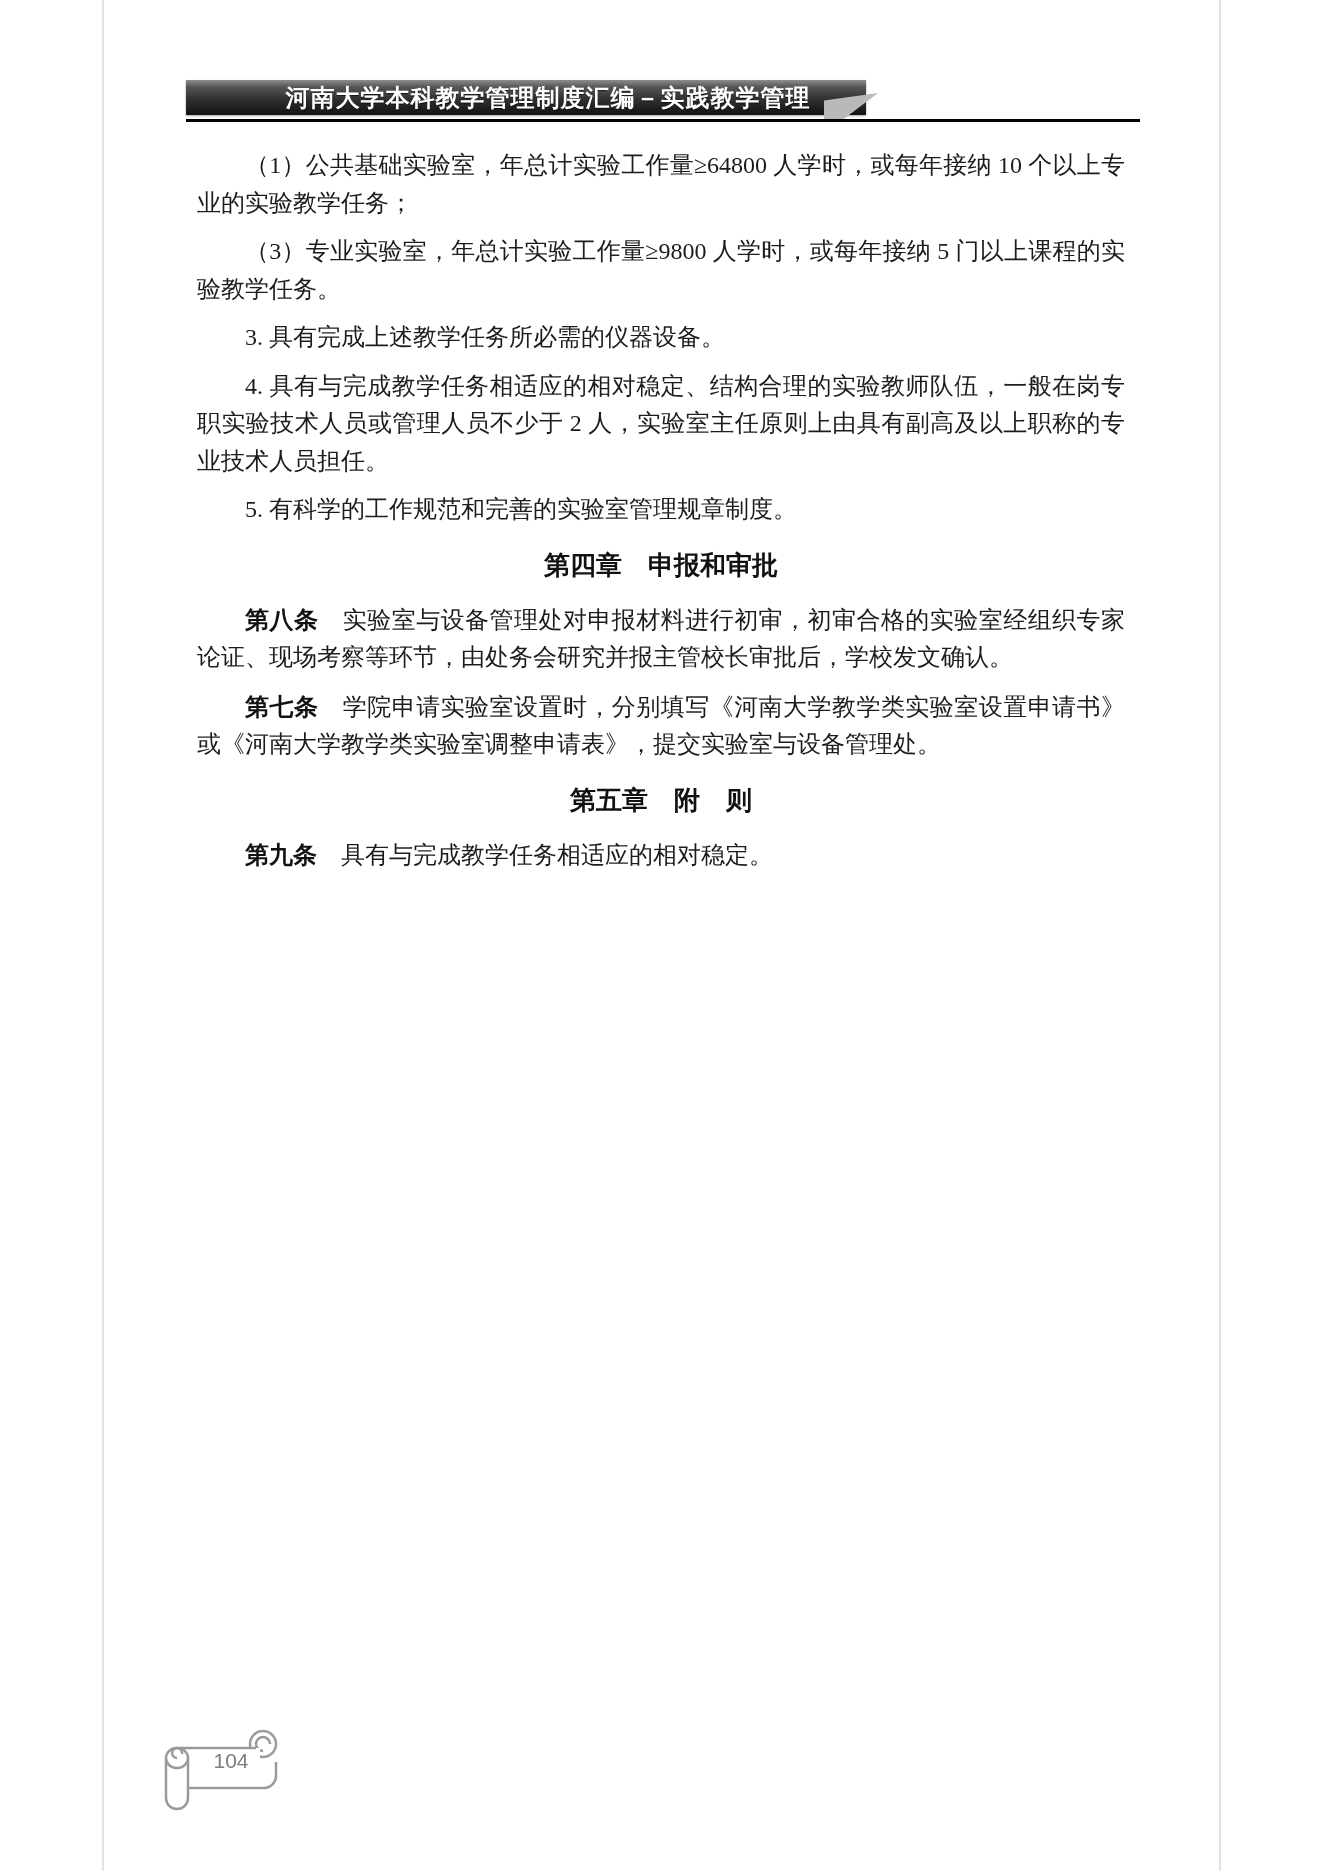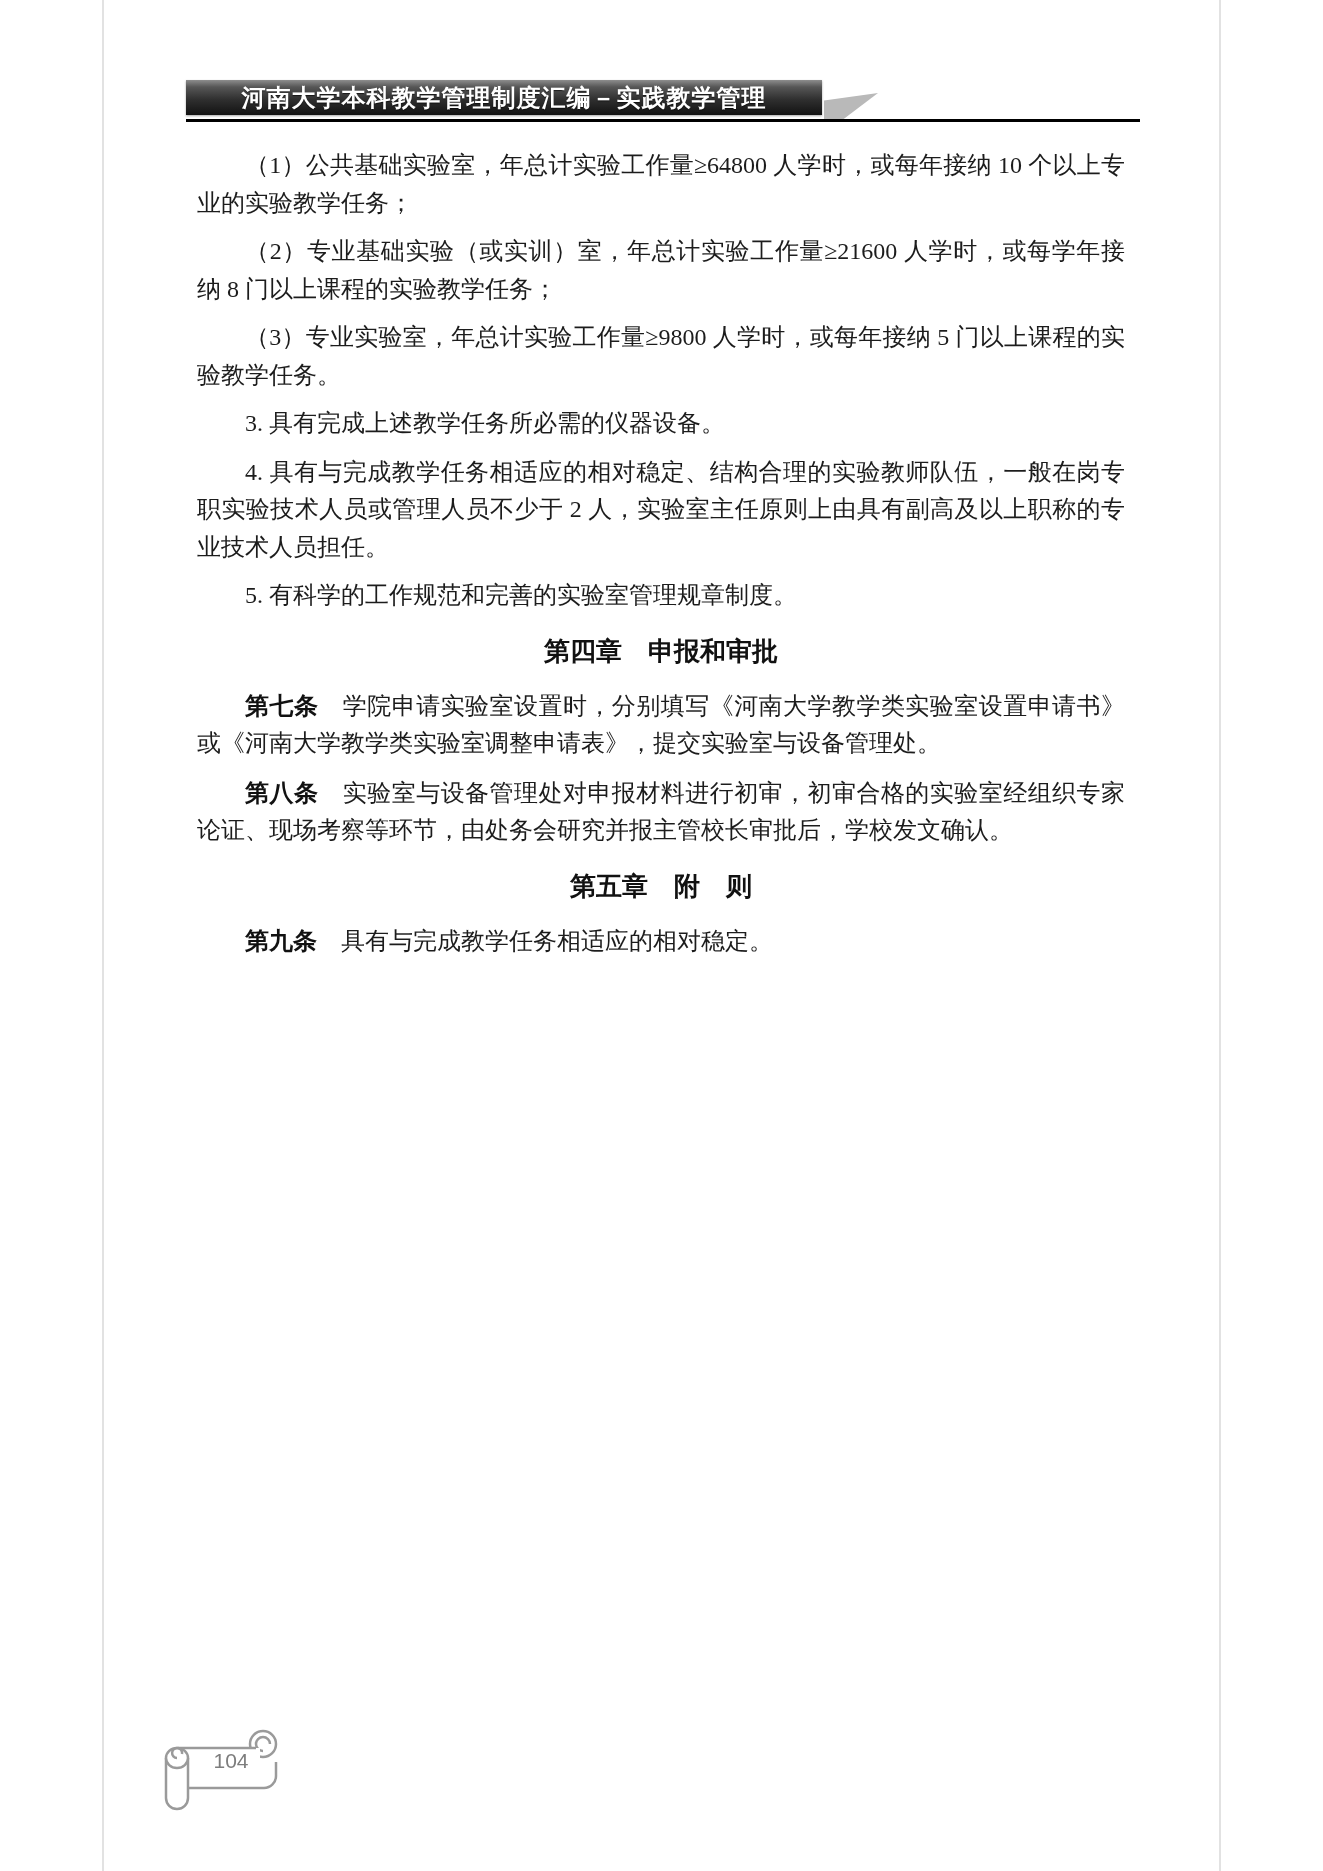--- a/index.html
+++ b/index.html
@@ -18,20 +18,21 @@
   .page-edge.left{left:102px;}
   .page-edge.right{left:1219px;}
 
   
   .banner{
     position:absolute;left:186px;top:80px;
     width:636px;height:35px;
     background:linear-gradient(180deg,#8d8d8d 0%,#565656 20%,#303030 55%,#121212 100%);
     display:flex;align-items:center;justify-content:center;
     box-shadow:0 1px 2px rgba(0,0,0,.35);
+    padding-left:44px;
   }
   .banner-title{
     font-family:"Liberation Sans","DejaVu Sans",sans-serif;
     font-weight:bold;font-size:24px;color:#ffffff;
     letter-spacing:1px;white-space:nowrap;
     text-shadow:0 1px 1px rgba(0,0,0,.6);
   }
   .header-arrow{
     position:absolute;left:824px;top:93px;
     width:54px;height:27px;
@@ -82,28 +83,27 @@
   <div class="page-edge right"></div>
 
   <div class="banner">
     <span class="banner-title">河南大学本科教学管理制度汇编－实践教学管理</span>
   </div>
   <div class="header-arrow"></div>
   <div class="header-underline"></div>
 
   <div class="doc-body" id="doc-body">
       <p class="para">（1）公共基础实验室，年总计实验工作量≥64800 人学时，或每年接纳 10 个以上专业的实验教学任务；</p>
-      <p class="para">（2）专业基础实验（或实训）室，年总计实验工作量≥21600 人学时，或每学年接纳 8 门以上课程的实验教学任务；</p>
       <p class="para">（3）专业实验室，年总计实验工作量≥9800 人学时，或每年接纳 5 门以上课程的实验教学任务。</p>
       <p class="para">3. 具有完成上述教学任务所必需的仪器设备。</p>
       <p class="para">4. 具有与完成教学任务相适应的相对稳定、结构合理的实验教师队伍，一般在岗专职实验技术人员或管理人员不少于 2 人，实验室主任原则上由具有副高及以上职称的专业技术人员担任。</p>
       <p class="para">5. 有科学的工作规范和完善的实验室管理规章制度。</p>
       <h3 class="chapter-heading">第四章　申报和审批</h3>
+      <p class="para"><span class="article-label">第八条</span><span>　实验室与设备管理处对申报材料进行初审，初审合格的实验室经组织专家论证、现场考察等环节，由处务会研究并报主管校长审批后，学校发文确认。</span></p>
       <p class="para"><span class="article-label">第七条</span><span>　学院申请实验室设置时，分别填写《河南大学教学类实验室设置申请书》或《河南大学教学类实验室调整申请表》，提交实验室与设备管理处。</span></p>
-      <p class="para"><span class="article-label">第八条</span><span>　实验室与设备管理处对申报材料进行初审，初审合格的实验室经组织专家论证、现场考察等环节，由处务会研究并报主管校长审批后，学校发文确认。</span></p>
       <h3 class="chapter-heading">第五章　附　则</h3>
       <p class="para"><span class="article-label">第九条</span><span>　具有与完成教学任务相适应的相对稳定。</span></p>
     </div>
 
   <svg class="footer-scroll" viewBox="0 0 130 92" fill="none" xmlns="http://www.w3.org/2000/svg">
 
     <circle cx="103" cy="18" r="13" fill="#ffffff" stroke="#9a9a9a" stroke-width="2.5"></circle>
     <path d="M103 25 a7 7 0 1 1 7 -7" fill="none" stroke="#9a9a9a" stroke-width="2.5"></path>
 
     <path d="M20 22 H100 V62 a0 0 0 0 1 0 0 H30" fill="#ffffff" stroke="none"></path>

